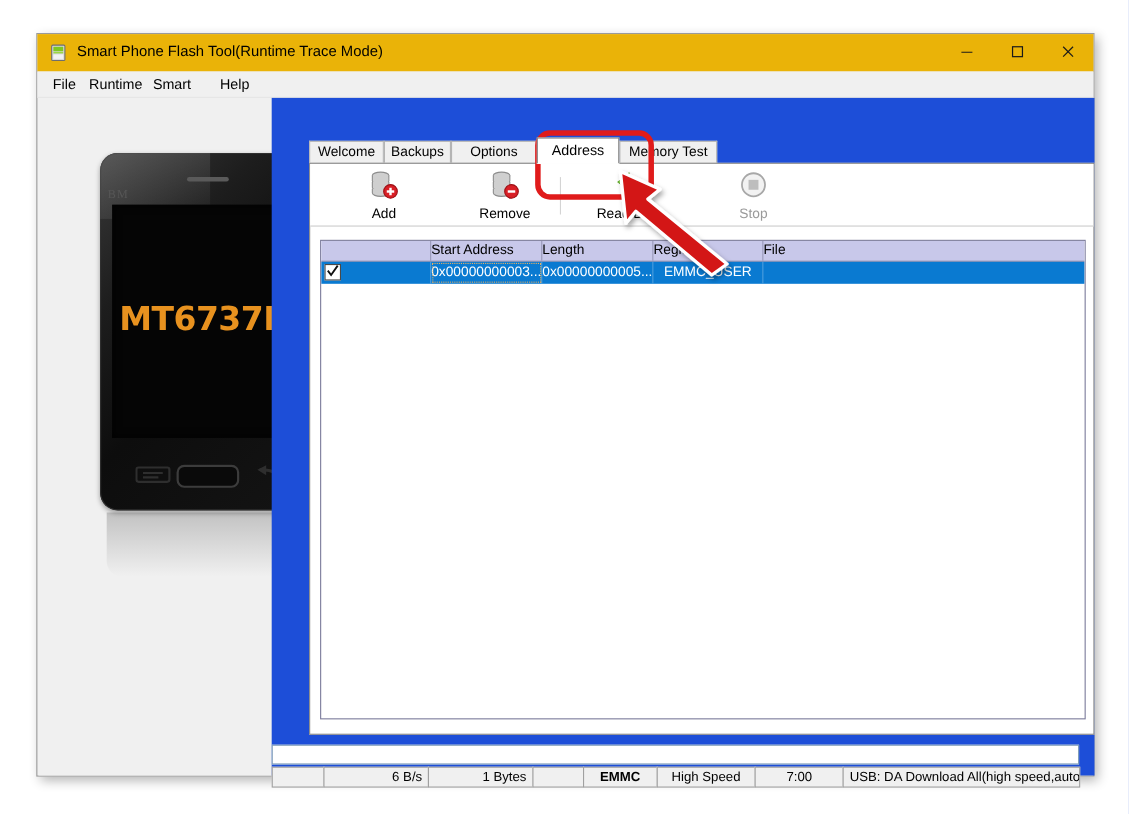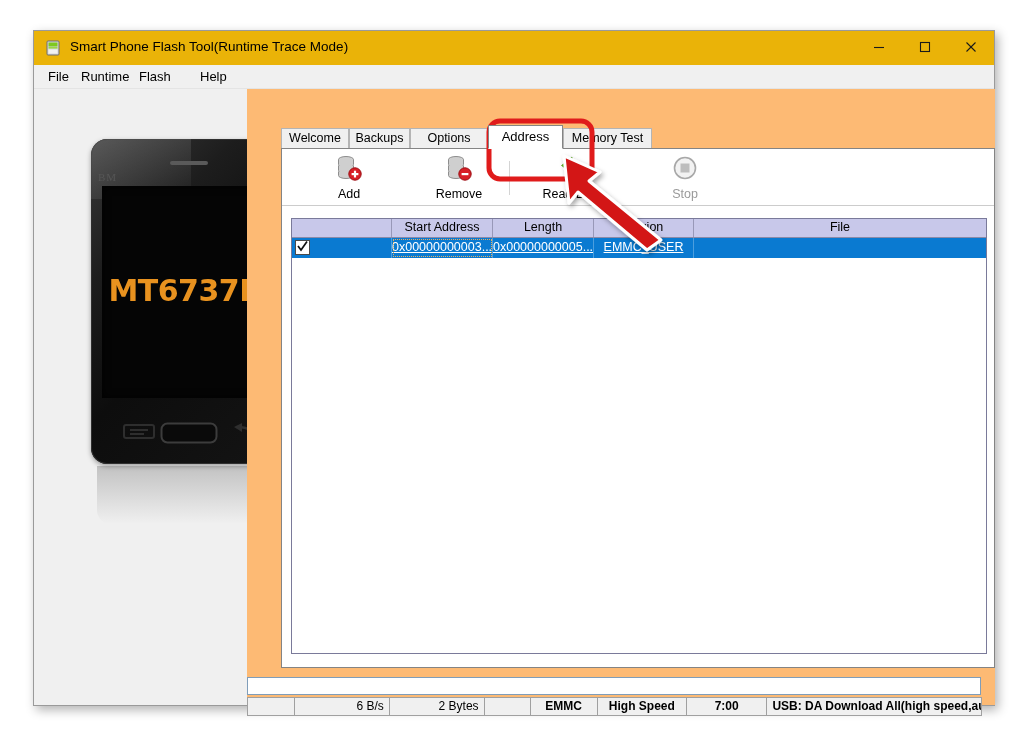--- a/index.html
+++ b/index.html
@@ -167,21 +167,21 @@
     width: 183px; height: 58px;
     border-radius: 0 0 14px 14px;
     background: linear-gradient(to bottom, rgba(30,30,30,0.22), rgba(240,240,240,0));
   }
 
   
   #right-panel {
     position: absolute;
     left: 213px; top: 58px;
     width: 748px; height: 616px;
-    background: #fdba74;
+    background: #1d4ed8;
   }
 
   
   #tabstrip {
     position: absolute;
     left: 34px; top: 38px;
     width: 714px; height: 22px;
   }
   .tab {
     position: absolute;
@@ -270,41 +270,40 @@
     background: #c8c8ea;
     border-bottom: 1px solid #8a8aa8;
     box-sizing: border-box;
   }
   .gh {
     box-sizing: border-box;
     border-right: 1px solid #9898b8;
     font-size: 12.5px;
     color: #000;
     line-height: 17px;
-    text-align: center;
+    text-align: left;
     white-space: nowrap;
     overflow: hidden;
     cursor: default;
   }
   .grow {
     display: flex;
     height: 20px;
     background: #0a7ad1;
     box-sizing: border-box;
   }
   .gc {
     box-sizing: border-box;
     border-right: 1px solid #4c9ede;
     font-size: 12.5px;
     color: #ffffff;
     line-height: 19px;
     white-space: nowrap;
     overflow: hidden;
     cursor: default;
-    text-decoration: underline;
   }
   .gc.center { text-align: center; }
   .gc.focused {
     outline: 1px dotted #e8b060;
     outline-offset: -2px;
   }
   .gc.check { text-align: left; padding-left: 3px; }
   .cellbox {
     display: inline-block;
     width: 13px; height: 13px;
@@ -339,21 +338,21 @@
     margin-right: -1px;
     font-size: 12px;
     color: #000;
     line-height: 17px;
     padding: 0 5px;
     white-space: nowrap;
     overflow: hidden;
     cursor: default;
   }
   .sb.right { text-align: right; }
-  .sb.center { text-align: center; font-weight: bold; }
+  .sb.center { text-align: center; }
   .sb.bold { font-weight: bold; }
 
   
   #annot {
     position: absolute;
     left: 0; top: 0;
     width: 1026px; height: 740px;
     pointer-events: none;
   }
 </style>
@@ -389,21 +388,21 @@
         <svg width="12" height="12" viewBox="0 0 12 12">
           <line x1="1.5" y1="1.5" x2="10.5" y2="10.5" stroke="#1a1a1a" stroke-width="1.1"></line>
           <line x1="10.5" y1="1.5" x2="1.5" y2="10.5" stroke="#1a1a1a" stroke-width="1.1"></line>
         </svg>
       </button>
     </div>
 
     <div id="menubar">
       <span class="menu-item" style="left:8px">File</span>
       <span class="menu-item" style="left:41px">Runtime</span>
-      <span class="menu-item" style="left:99px">Flash</span>
+      <span class="menu-item" style="left:99px">Smart</span>
       <span class="menu-item" style="left:160px">Help</span>
     </div>
 
     <div id="left-panel">
       <div id="phone-wrap">
         <div id="phone-body">
           <div id="phone-gloss"></div>
           <div id="phone-speaker"></div>
           <div id="phone-watermark">BM</div>
           <div id="phone-screen">
@@ -526,21 +525,21 @@
             <div class="gc center" style="width:100px">EMMC_USER</div>
           </div>
         </div>
       </div>
 
       <div id="progressbar"></div>
 
       <div id="statusbar">
         <div class="sb" style="width:52px"></div>
         <div class="sb right" style="width:105px">6 B/s</div>
-        <div class="sb right" style="width:105px">2 Bytes</div>
+        <div class="sb right" style="width:105px">1 Bytes</div>
         <div class="sb" style="width:51px"></div>
         <div class="sb center bold" style="width:74px">EMMC</div>
         <div class="sb center" style="width:99px">High Speed</div>
         <div class="sb center" style="width:89px">7:00</div>
         <div class="sb center" style="width:238px">USB: DA Download All(high speed,auto detect)</div>
       </div>
 
     </div>
   </div>
 

